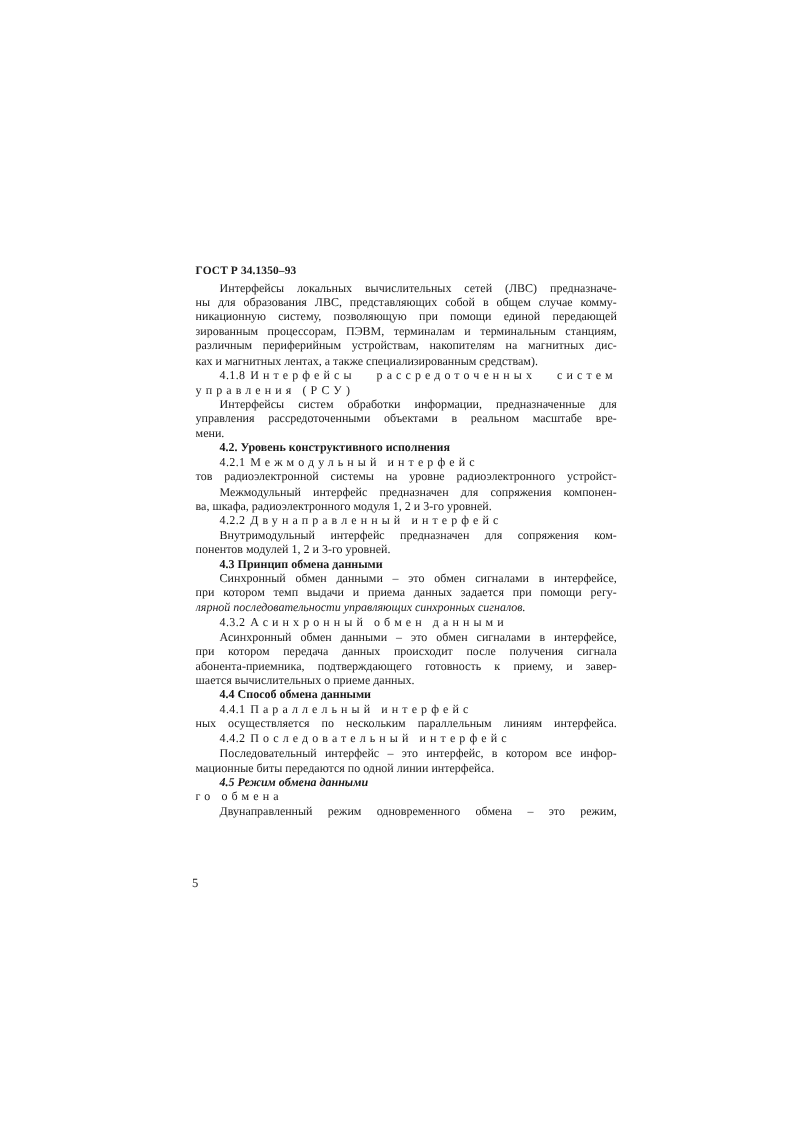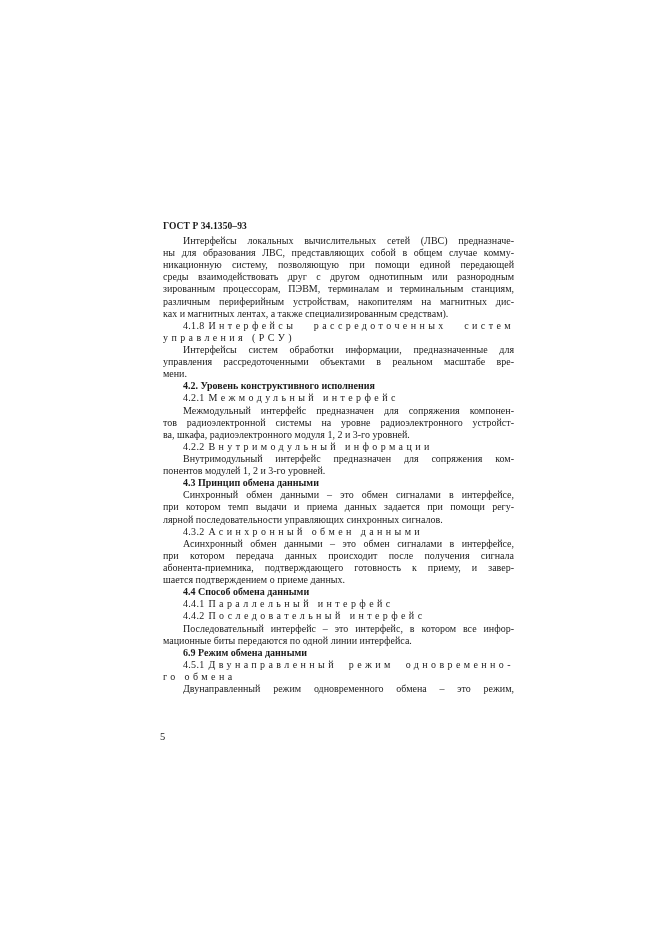--- a/index.html
+++ b/index.html
@@ -11,62 +11,61 @@
   .header { font-weight: bold; font-size: 9.5px; height: 15px; line-height: 12px; letter-spacing: 0.1px; }
   .line {
     font-size: 10px; line-height: 12.12px; height: 12.12px; white-space: nowrap;
     text-align: justify; text-align-last: justify; overflow: hidden;
   }
   .line.last { text-align-last: left; }
   .indent { padding-left: 20px; }
   .spaced { letter-spacing: 3.4px; }
   .spaced .num { letter-spacing: 0.3px; margin-right: 4px; }
   .bold { font-weight: bold; }
-  .italic { }
+  .italic { font-style: italic; }
   .pagenum { position: absolute; left: 160px; top: 731px; font-size: 10.5px; }
 </style>
 </head>
 <body>
 
 <div class="page">
   <div class="header">ГОСТ Р 34.1350–93</div>
   <div id="body-lines">
       <div class="line indent"><span>Интерфейсы локальных вычислительных сетей (ЛВС) предназначе-</span></div>
       <div class="line"><span>ны для образования ЛВС, представляющих собой в общем случае комму-</span></div>
       <div class="line"><span>никационную систему, позволяющую при помощи единой передающей</span></div>
-      <div class="line"><span>среды взаимодействовать друг с другом однотипным или разнородным</span></div>
       <div class="line"><span>зированным процессорам, ПЭВМ, терминалам и терминальным станциям,</span></div>
       <div class="line"><span>различным периферийным устройствам, накопителям на магнитных дис-</span></div>
       <div class="line last"><span>ках и магнитных лентах, а также специализированным средствам).</span></div>
       <div class="line indent spaced"><span class="num">4.1.8</span><span>Интерфейсы рассредоточенных систем</span></div>
       <div class="line spaced last"><span>управления (РСУ)</span></div>
       <div class="line indent"><span>Интерфейсы систем обработки информации, предназначенные для</span></div>
       <div class="line"><span>управления рассредоточенными объектами в реальном масштабе вре-</span></div>
       <div class="line last"><span>мени.</span></div>
       <div class="line indent bold last"><span>4.2. Уровень конструктивного исполнения</span></div>
       <div class="line indent spaced last"><span class="num">4.2.1</span><span>Межмодульный интерфейс</span></div>
+      <div class="line"><span>тов радиоэлектронной системы на уровне радиоэлектронного устройст-</span></div>
       <div class="line indent"><span>Межмодульный интерфейс предназначен для сопряжения компонен-</span></div>
-      <div class="line"><span>тов радиоэлектронной системы на уровне радиоэлектронного устройст-</span></div>
       <div class="line last"><span>ва, шкафа, радиоэлектронного модуля 1, 2 и 3-го уровней.</span></div>
-      <div class="line indent spaced last"><span class="num">4.2.2</span><span>Внутримодульный информации</span></div>
+      <div class="line indent spaced last"><span class="num">4.2.2</span><span>Двунаправленный интерфейс</span></div>
       <div class="line indent"><span>Внутримодульный интерфейс предназначен для сопряжения ком-</span></div>
       <div class="line last"><span>понентов модулей 1, 2 и 3-го уровней.</span></div>
       <div class="line indent bold last"><span>4.3 Принцип обмена данными</span></div>
       <div class="line indent"><span>Синхронный обмен данными – это обмен сигналами в интерфейсе,</span></div>
       <div class="line"><span>при котором темп выдачи и приема данных задается при помощи регу-</span></div>
       <div class="line italic last"><span>лярной последовательности управляющих синхронных сигналов.</span></div>
       <div class="line indent spaced last"><span class="num">4.3.2</span><span>Асинхронный обмен данными</span></div>
       <div class="line indent"><span>Асинхронный обмен данными – это обмен сигналами в интерфейсе,</span></div>
       <div class="line"><span>при котором передача данных происходит после получения сигнала</span></div>
       <div class="line"><span>абонента-приемника, подтверждающего готовность к приему, и завер-</span></div>
-      <div class="line last"><span>шается подтверждением о приеме данных.</span></div>
+      <div class="line last"><span>шается вычислительных о приеме данных.</span></div>
       <div class="line indent bold last"><span>4.4 Способ обмена данными</span></div>
       <div class="line indent spaced last"><span class="num">4.4.1</span><span>Параллельный интерфейс</span></div>
+      <div class="line"><span>ных осуществляется по нескольким параллельным линиям интерфейса.</span></div>
       <div class="line indent spaced last"><span class="num">4.4.2</span><span>Последовательный интерфейс</span></div>
       <div class="line indent"><span>Последовательный интерфейс – это интерфейс, в котором все инфор-</span></div>
       <div class="line last"><span>мационные биты передаются по одной линии интерфейса.</span></div>
-      <div class="line indent bold italic last"><span>6.9 Режим обмена данными</span></div>
-      <div class="line indent spaced"><span class="num">4.5.1</span><span>Двунаправленный режим одновременно-</span></div>
+      <div class="line indent bold italic last"><span>4.5 Режим обмена данными</span></div>
       <div class="line spaced last"><span>го обмена</span></div>
       <div class="line indent"><span>Двунаправленный режим одновременного обмена – это режим,</span></div>
     </div>
 </div>
 <div class="pagenum">5</div>
 
 </body></html>

